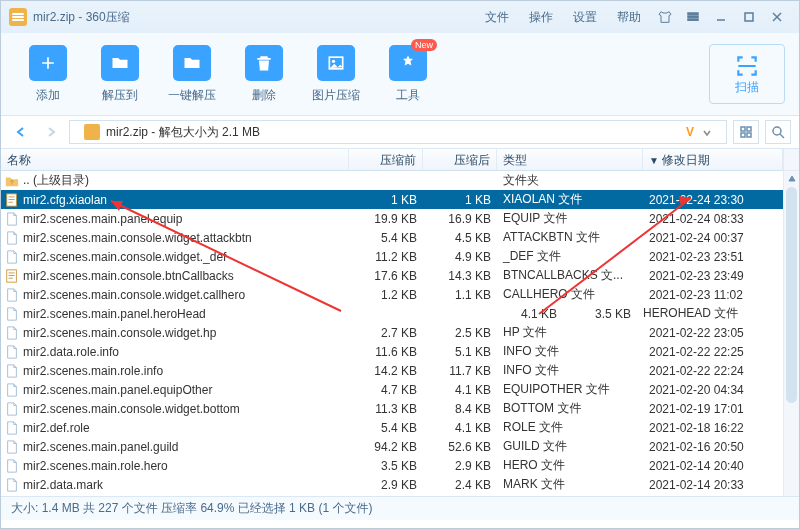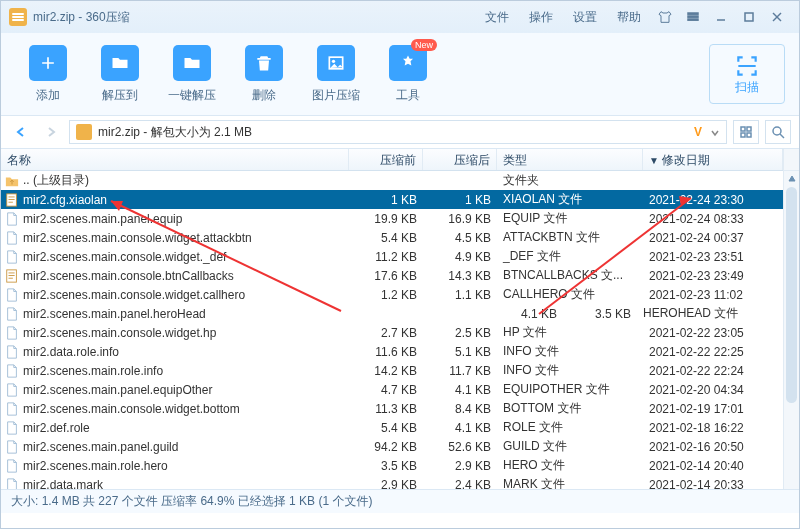--- a/index.html
+++ b/index.html
@@ -24,21 +24,21 @@
 .tbbtn.new-badge .tbicon:after{content:attr(data-badge);position:absolute;top:-6px;right:-10px;background:#ff5a4d;color:#fff;font-size:9px;padding:1px 4px;border-radius:6px;}
 .toolbar .spacer{flex:1;}
 .scanbox{width:76px;height:60px;border:1px solid #b9dcf6;border-radius:4px;display:flex;flex-direction:column;align-items:center;justify-content:center;color:#3aa3ff;}
 .scanbox svg{width:26px;height:26px;stroke:#3aa3ff;fill:none;stroke-width:2;}
 
 
 .pathbar{height:34px;background:#fff;border-top:1px solid #dbe8f4;border-bottom:1px solid #dbe8f4;display:flex;align-items:center;padding:0 8px;gap:6px;}
 .navarrow{width:24px;height:24px;display:flex;align-items:center;justify-content:center;}
 .navarrow svg{width:12px;height:12px;stroke:#3aa3ff;stroke-width:2;fill:none;}
 .navarrow.disabled svg{stroke:#c8d4df;}
-.pathfield{flex:1;height:24px;border:1px solid #d3e2ef;display:flex;align-items:center;padding:0 6px;gap:6px;position:relative;}
+.pathfield{flex:1;height:24px;border:1px solid #d3e2ef;display:flex;align-items:center;padding:0 14px;gap:6px;position:relative;}
 .pathfield .zipicon{width:16px;height:16px;background:#f0b34a;border-radius:2px;}
 .pathfield .pathtext{flex:1;color:#333;}
 .pathfield .vbadge{color:#ff9a1a;font-weight:bold;margin-right:2px;}
 .pathfield .chev{width:10px;height:10px;}
 .pathfield .chev svg{width:10px;height:10px;stroke:#888;fill:none;stroke-width:1.5;}
 .iconbtn{width:26px;height:24px;border:1px solid #d3e2ef;display:flex;align-items:center;justify-content:center;}
 .iconbtn svg{width:14px;height:14px;stroke:#6b90b2;fill:none;stroke-width:1.5;}
 
 
 .listheader{height:22px;background:linear-gradient(#fcfdff,#eef5fb);border-bottom:1px solid #d3e2ef;display:flex;color:#2d4a66;font-size:12px;}
@@ -65,21 +65,21 @@
 .listcol{flex:1;}
 
 
 .vscroll{width:16px;background:#f3f7fb;border-left:1px solid #e1ebf4;display:flex;flex-direction:column;}
 .vscroll .arr{height:16px;display:flex;align-items:center;justify-content:center;}
 .vscroll .arr svg{width:8px;height:8px;stroke:#6b90b2;fill:#6b90b2;}
 .vscroll .track{flex:1;position:relative;}
 .vscroll .thumb{position:absolute;left:2px;right:2px;top:0;height:70%;background:#d3e2ef;border-radius:6px;}
 
 
-.statusbar{position:absolute;left:0;right:0;bottom:15px;height:24px;background:#f5faff;border-top:1px solid #dbe8f4;display:flex;align-items:center;padding:0 10px;color:#4a6b8a;}
+.statusbar{position:absolute;left:0;right:0;bottom:8px;height:24px;background:#f5faff;border-top:1px solid #dbe8f4;display:flex;align-items:center;padding:0 10px;color:#4a6b8a;}
 
 
 .anno{position:absolute;pointer-events:none;z-index:50;}
 .anno line{stroke:#e33;stroke-width:2;}
 .anno polygon{fill:#e33;}
 </style>
 </head>
 <body>
 
 <div class="titlebar">

